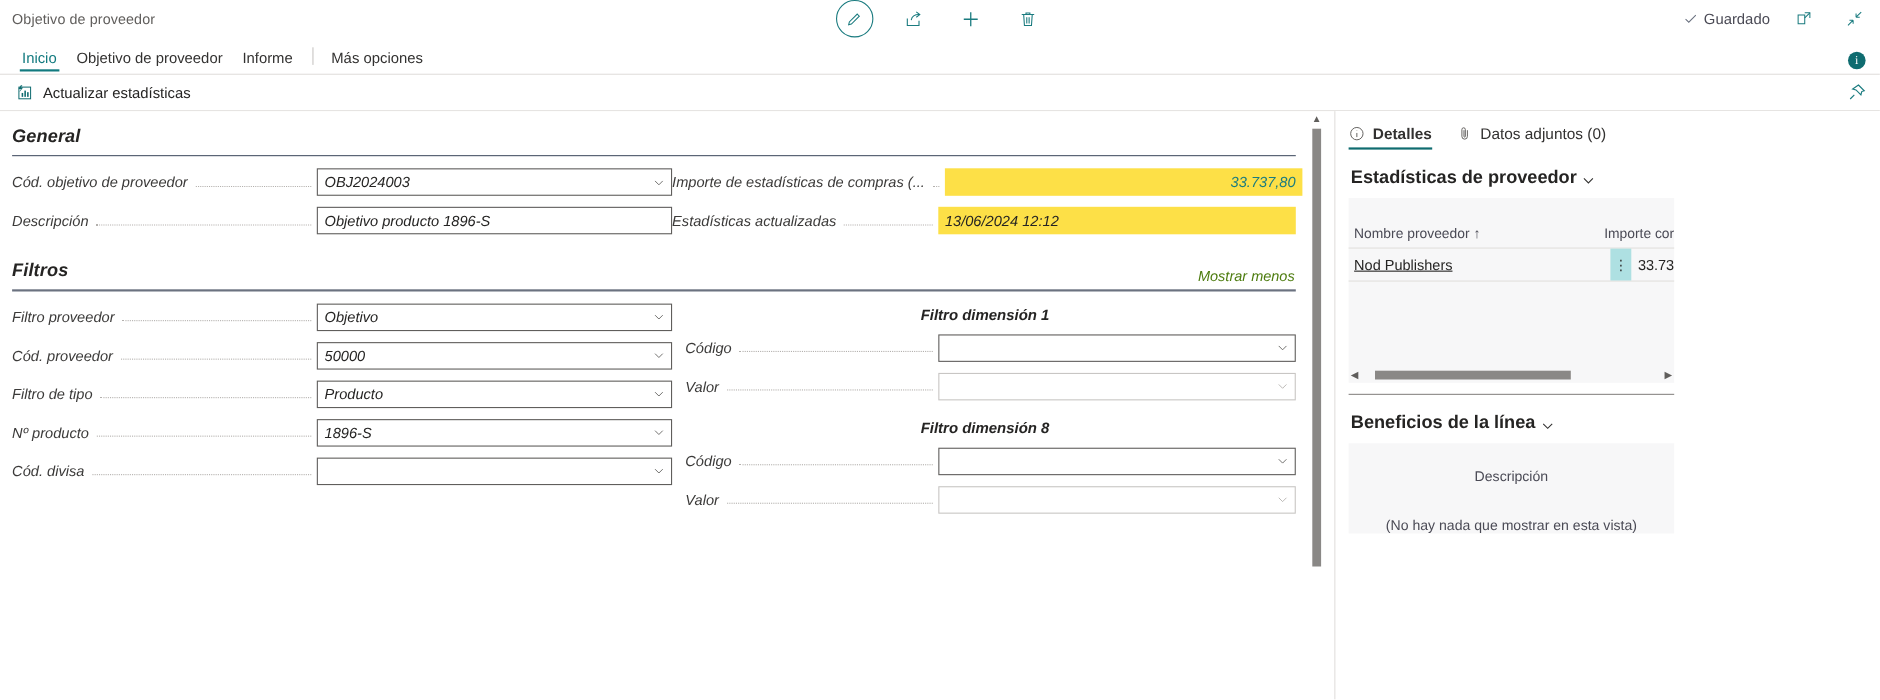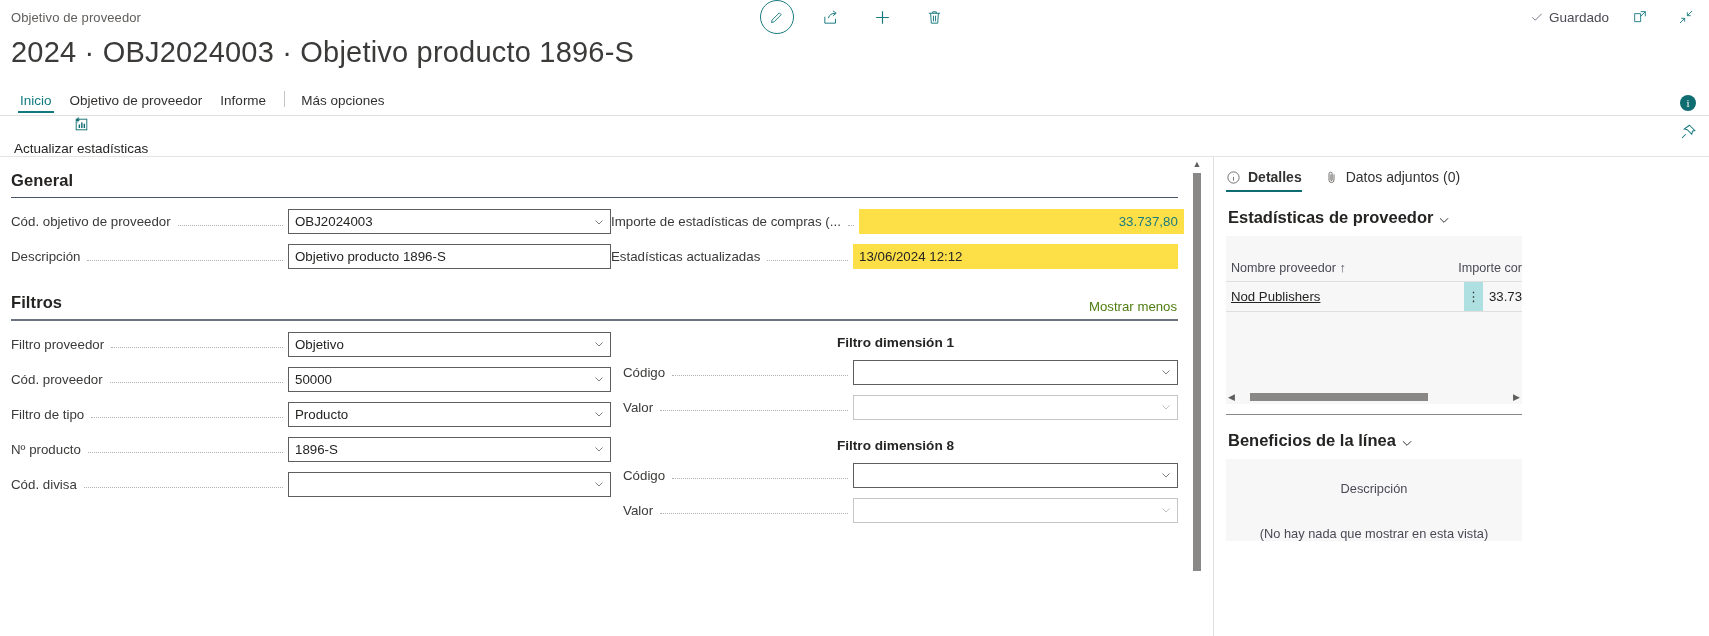--- a/index.html
+++ b/index.html
@@ -59,29 +59,29 @@
     display: flex; align-items: center; justify-content: center;
     font-family: "Liberation Serif", serif; cursor: pointer;
   }
   .rule { height: 1px; background: #e1dfdd; }
 
   
   .actionbar {
     flex: 0 0 32px; display: flex; align-items: center;
     padding-left: 14px; position: relative;
   }
-  .action-item { display: flex; align-items: center; gap: 8px; font-size: 13.5px; color: #252423; cursor: pointer; flex-direction: column; }
+  .action-item { display: flex; align-items: center; gap: 8px; font-size: 13.5px; color: #252423; cursor: pointer; }
   .action-icon { width: 17px; height: 17px; display: block; }
   .pin-btn { position: absolute; right: 12px; top: 7px; width: 18px; height: 18px; cursor: pointer; color: #1a7b7f; }
 
   
   .body { flex: 1 1 auto; display: flex; min-height: 0; border-top: 1px solid #e6e4e2; }
 
   .main-pane { position: relative; width: 1213px; flex: 0 0 1213px; overflow: hidden; }
-  .main-inner { padding: 0 0 0 11px; }
+  .main-inner { padding: 0 0 0 11px; font-style: italic; }
 
   
   .main-scroll {
     position: absolute; right: 10px; top: 0; bottom: 0; width: 12px;
     display: flex; flex-direction: column; align-items: center; cursor: pointer;
   }
   .sb-arrow { font-size: 9px; color: #605e5c; line-height: 9px; margin-top: 3px; }
   .sb-track { flex: 1 1 auto; width: 10px; position: relative; }
   .sb-thumb { position: absolute; left: 1px; top: 4px; width: 8px; height: 398px; background: #8a8886; border-radius: 0; }
 
@@ -236,23 +236,20 @@
       </div>
       <div class="icon-btn">
         <svg viewBox="0 0 24 24" width="16" height="16" fill="none" stroke="currentColor" stroke-width="1.4">
           <path d="M3 21l7-7M10 14H5M10 14v5"></path>
             <path d="M21 3l-7 7M14 10h5M14 10V5"></path>
         </svg>
       </div>
     </div>
   </div>
 
-  <div class="title-row">
-    <div class="page-title">2024 · OBJ2024003 · Objetivo producto 1896-S</div>
-  </div>
 
   <div class="tabs-row">
     <div class="tab active"><span>Inicio</span></div>
     <div class="tab"><span>Objetivo de proveedor</span></div>
     <div class="tab"><span>Informe</span></div>
     <div class="tab-sep"></div>
     <div class="tab"><span>Más opciones</span></div>
     <div class="info-dot">i</div>
   </div>
   <div class="rule"></div>

